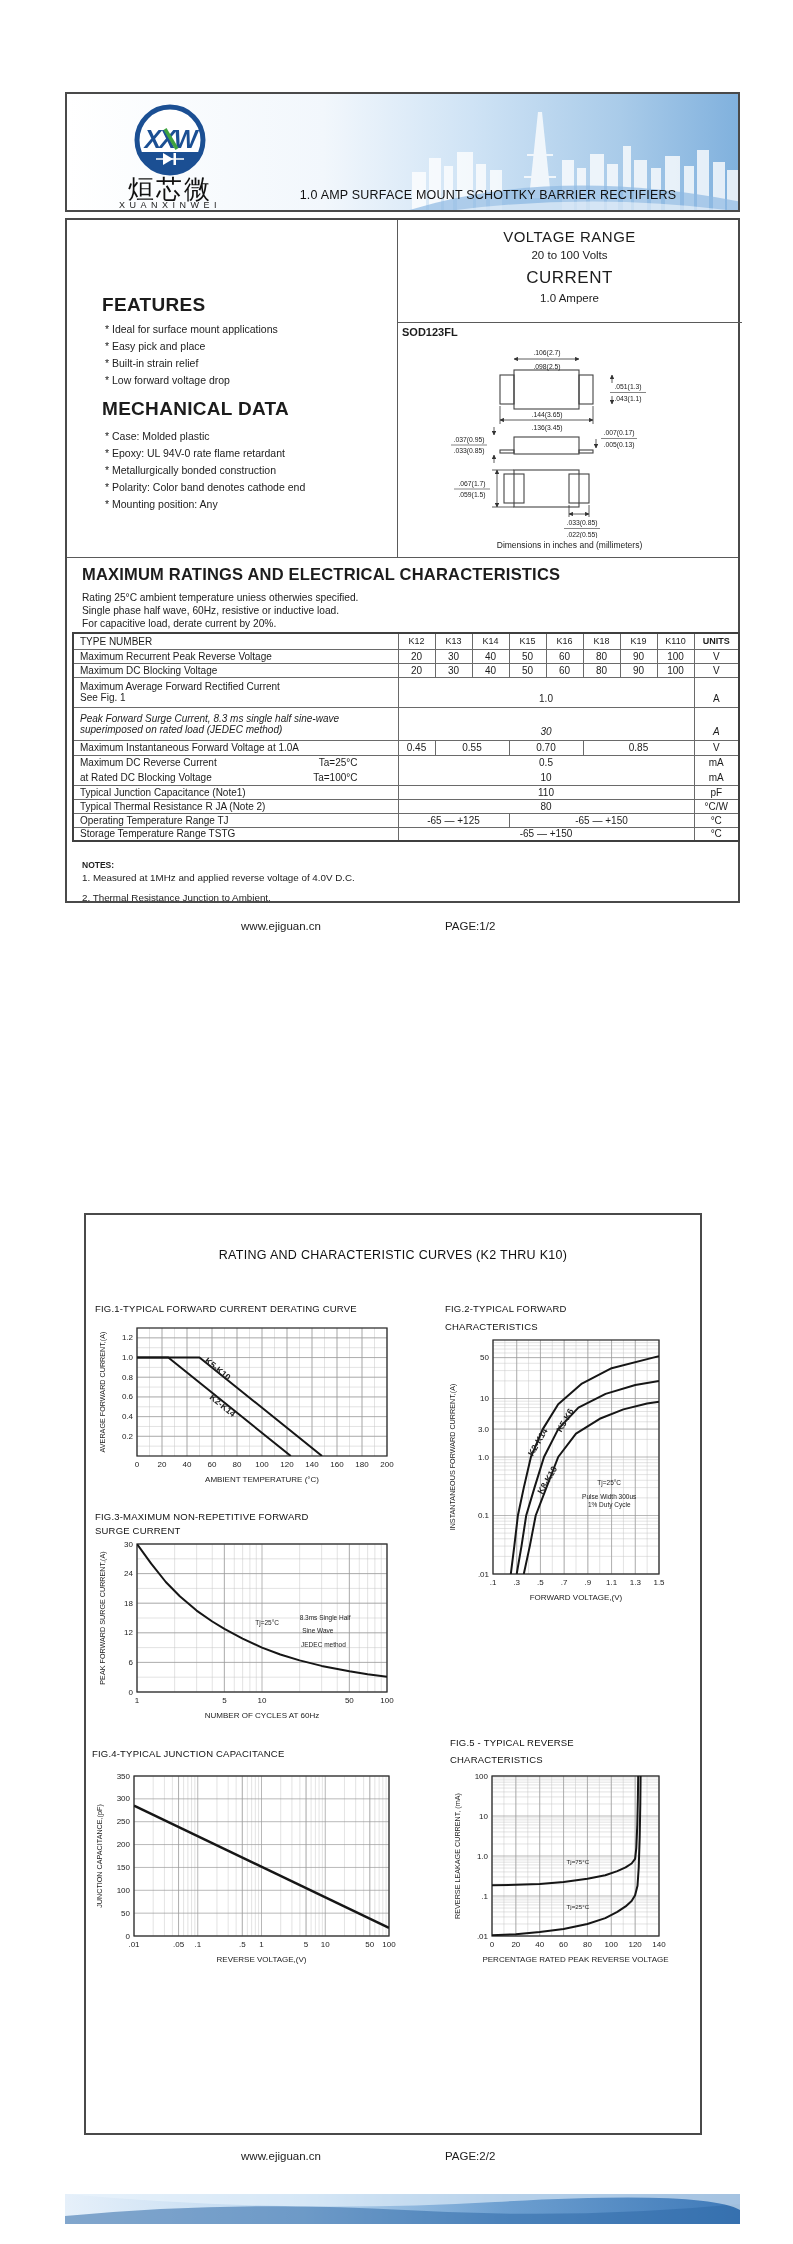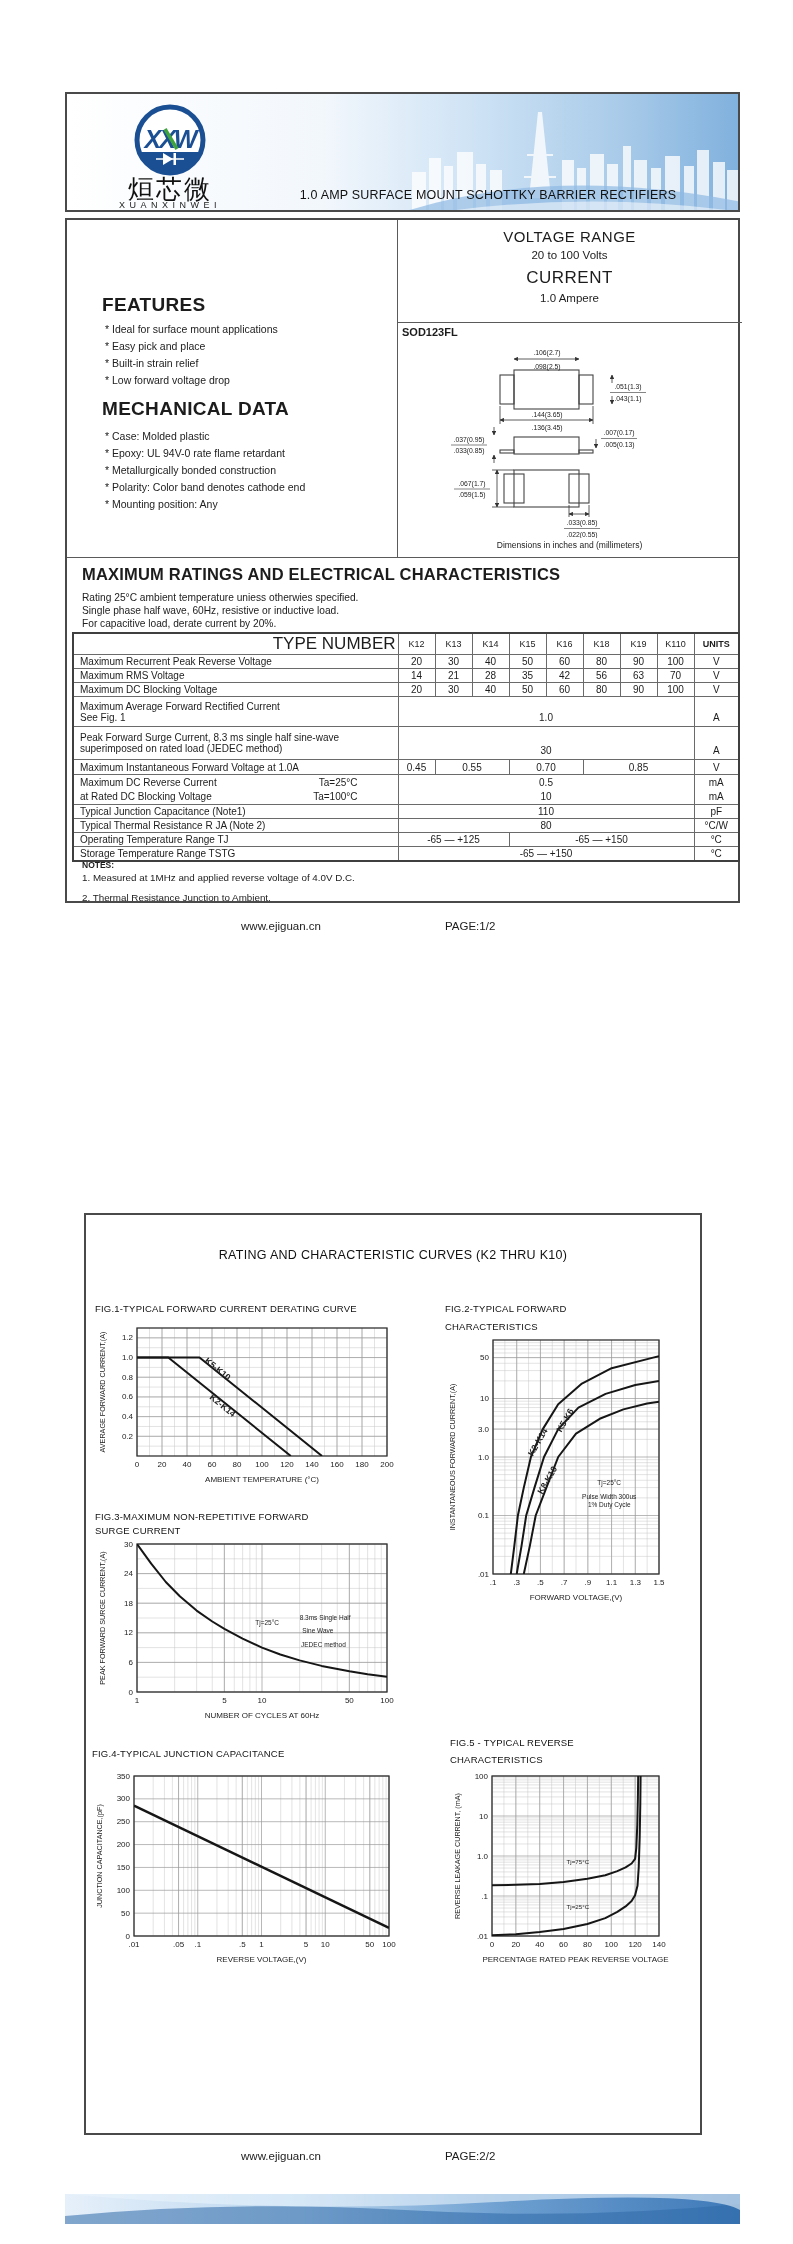--- a/index.html
+++ b/index.html
@@ -28,21 +28,21 @@
   #cur-v{font-size:11.5px;margin-top:4px}
   #sod-name{left:335px;top:106px;width:335px;text-align:left;font-size:11px;font-weight:bold}
   #pkg-cap{left:335px;top:320px;width:335px;text-align:center;font-size:8.5px;color:#222}
   #rat-h{left:15px;top:345px;font-size:16.5px;font-weight:bold;letter-spacing:0.2px}
   .cond{left:15px;font-size:10.2px;color:#222}
   
   #tblwrap{left:5px;top:412px}
   table{border-collapse:collapse;table-layout:fixed;width:666px;border:2px solid #3f3f3f}
   td{border:1px solid #6a6a6a;font-size:10px;color:#1c1c1c;text-align:center;padding:0 2px;overflow:hidden}
   td.lbl{text-align:left;padding-left:6px}
-  td.hdr-type{font-size:17px;text-align:right;padding-left:6px}
+  td.hdr-type{font-size:10px;text-align:left;padding-left:6px}
   td.khdr{font-size:9px}
   td.units-h{font-size:9px;font-weight:bold}
   tr.nb td{border-bottom:hidden}
   tr.nt td{border-top:hidden}
   td .two{display:flex;flex-direction:column;justify-content:space-between;height:100%;padding:2px 0}
   td.vbot{vertical-align:bottom;padding-bottom:3px}
   td .condwrap{display:flex;justify-content:space-between;padding-right:38px}
   #notes-h{left:15px;top:640px;font-size:8.5px;font-weight:bold}
   .note{left:15px;font-size:9.8px}
   .foot-url{font-size:11.5px;text-align:center}
@@ -240,32 +240,20 @@
               <td>30</td>
               <td>40</td>
               <td>50</td>
               <td>60</td>
               <td>80</td>
               <td>90</td>
               <td>100</td>
               <td>V</td>
             </tr>
             <tr style="height: 14px;">
-              <td class="lbl">Maximum RMS Voltage</td>
-              <td>14</td>
-              <td>21</td>
-              <td>28</td>
-              <td>35</td>
-              <td>42</td>
-              <td>56</td>
-              <td>63</td>
-              <td>70</td>
-              <td>V</td>
-            </tr>
-            <tr style="height: 14px;">
               <td class="lbl">Maximum DC Blocking Voltage</td>
               <td>20</td>
               <td>30</td>
               <td>40</td>
               <td>50</td>
               <td>60</td>
               <td>80</td>
               <td>90</td>
               <td>100</td>
               <td>V</td>
@@ -273,21 +261,21 @@
             <tr style="height: 30px;">
               <td class="lbl">
                 <div class="two">
                   <div>Maximum Average Forward Rectified Current</div>
                   <div>See Fig. 1</div>
                 </div>
               </td>
               <td colspan="8" class="vbot">1.0</td>
               <td class="vbot">A</td>
             </tr>
-            <tr style="height: 33px;">
+            <tr style="height: 33px; font-style: italic;">
               <td class="lbl">
                 <div class="two">
                   <div>Peak Forward Surge Current, 8.3 ms single half sine-wave</div>
                   <div>superimposed on rated load (JEDEC method)</div>
                 </div>
               </td>
               <td colspan="8" class="vbot">30</td>
               <td class="vbot">A</td>
             </tr>
             <tr style="height: 15px;">

